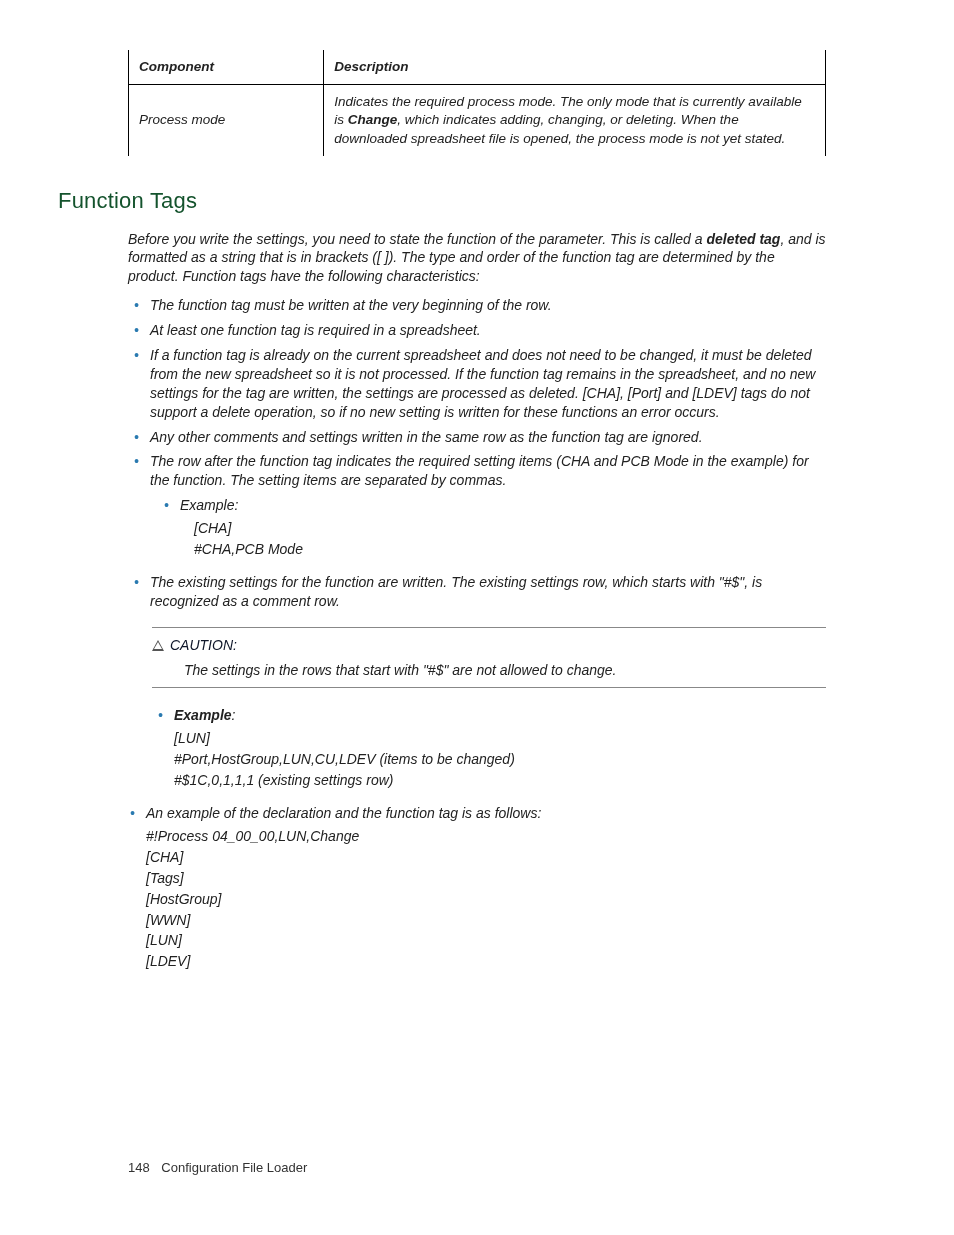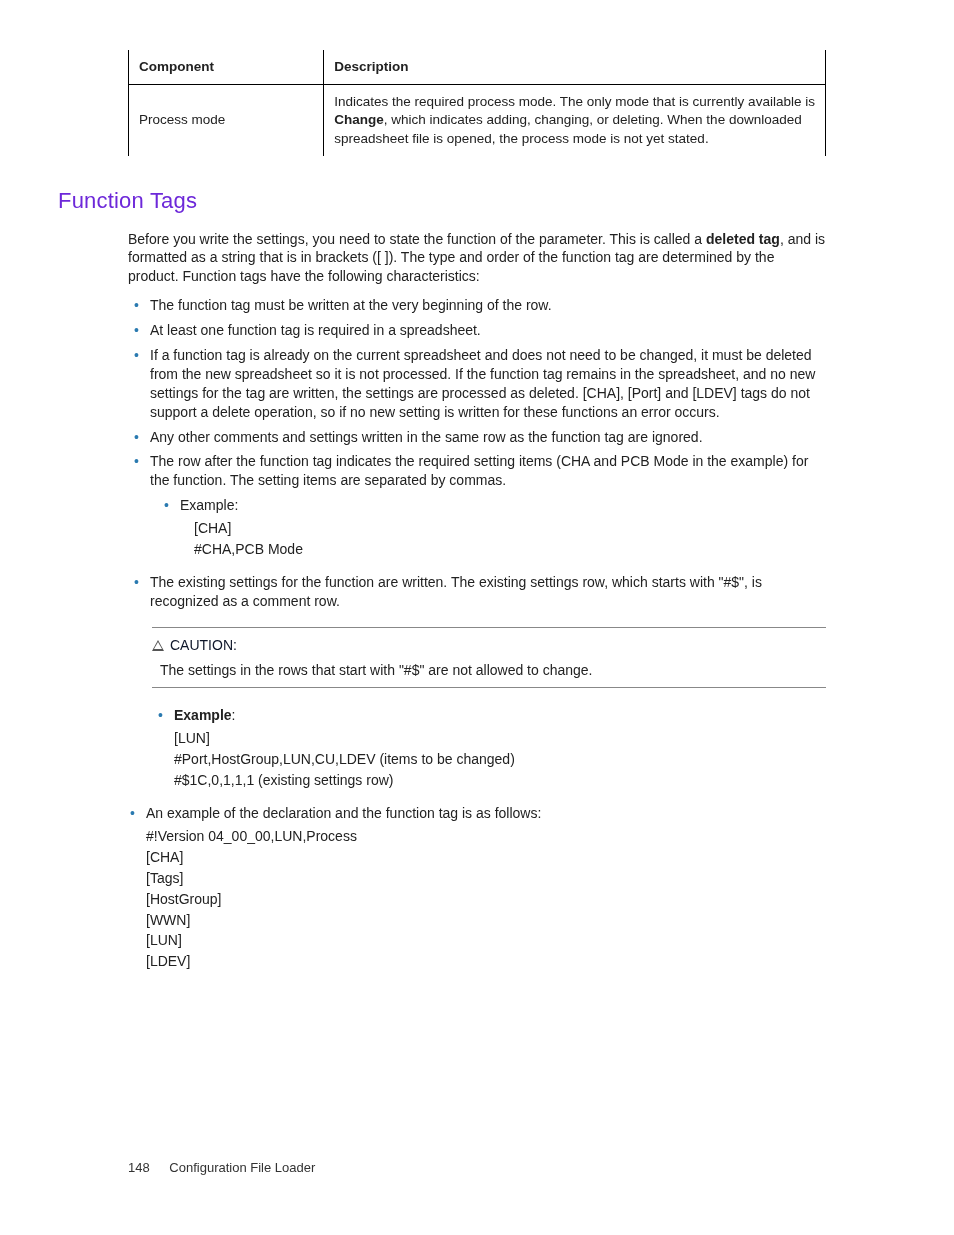--- a/index.html
+++ b/index.html
@@ -7,21 +7,21 @@
     font-family: "Helvetica Neue", Arial, sans-serif;
     font-size: 14px;
     color: #222;
     background: #fff;
     width: 954px;
     height: 1235px;
     position: relative;
     padding: 50px 128px 40px 58px;
     line-height: 1.35;
   }
-  .content-block { margin-left: 70px; }
+  .content-block { margin-left: 70px; font-style: italic; }
   table.component-table {
     width: 100%;
     border-collapse: collapse;
     margin-bottom: 30px;
   }
   table.component-table th,
   table.component-table td {
     border-left: 1.5px solid #000;
     border-right: 1.5px solid #000;
     padding: 8px 10px;
@@ -29,21 +29,21 @@
     text-align: left;
     font-size: 13.5px;
   }
   table.component-table th {
     border-bottom: 1.5px solid #000;
     font-weight: 600;
   }
   table.component-table td.rowlabel { width: 28%; vertical-align: middle; }
   table.component-table td.desc { width: 72%; }
   h2.section-heading {
-    color: #6d28d9;
+    color: #14532d;
     font-weight: 300;
     font-size: 22px;
     margin: 10px 0 14px 0;
     letter-spacing: 0.2px;
   }
   p.intro { margin-bottom: 10px; }
   ul.bullets {
     list-style: none;
     margin: 0 0 14px 0;
     padding-left: 22px;
@@ -101,21 +101,21 @@
   }
   .caution-header .tri::after {
     content: "";
     position: absolute;
     left: -4px; top: 2px;
     width: 0; height: 0;
     border-left: 4px solid transparent;
     border-right: 4px solid transparent;
     border-bottom: 7px solid #fff;
   }
-  .caution-body { margin-left: 8px; }
+  .caution-body { margin-left: 32px; }
   ul.example2 {
     list-style: none;
     margin: 6px 0 14px 46px;
     padding: 0;
   }
   ul.example2 > li { position: relative; margin-bottom: 4px; }
   ul.example2 > li::before {
     content: "•";
     color: #2a7ab0;
     position: absolute;
@@ -137,21 +137,21 @@
   }
   .decl-lines { margin-left: 18px; margin-top: 4px; }
   .decl-lines div { margin-bottom: 2px; }
   .footer {
     position: absolute;
     bottom: 58px;
     left: 128px;
     font-size: 13px;
     color: #333;
   }
-  .footer .pnum { margin-right: 16px; }
+  .footer .pnum { margin-right: 8px; }
   .bold { font-weight: 600; }
 </style>
 </head>
 <body>
 
 <div class="content-block">
 <table class="component-table">
   <tbody>
         <tr>
     <th>Component</th>
@@ -214,21 +214,21 @@
       </div>
     </li>
   </ul>
 </div>
 
 <div class="content-block" style="margin-left:0;">
   <ul class="outer-example" style="margin-left:70px;">
     <li>
       <span>An example of the declaration and the function tag is as follows:</span>
       <div class="decl-lines" style="margin-left:0;">
-        <div>#!Version 04_00_00,LUN,Process</div>
+        <div>#!Process 04_00_00,LUN,Change</div>
         <div>[CHA]</div>
         <div>[Tags]</div>
         <div>[HostGroup]</div>
         <div>[WWN]</div>
         <div>[LUN]</div>
         <div>[LDEV]</div>
       </div>
     </li>
   </ul>
 </div>

